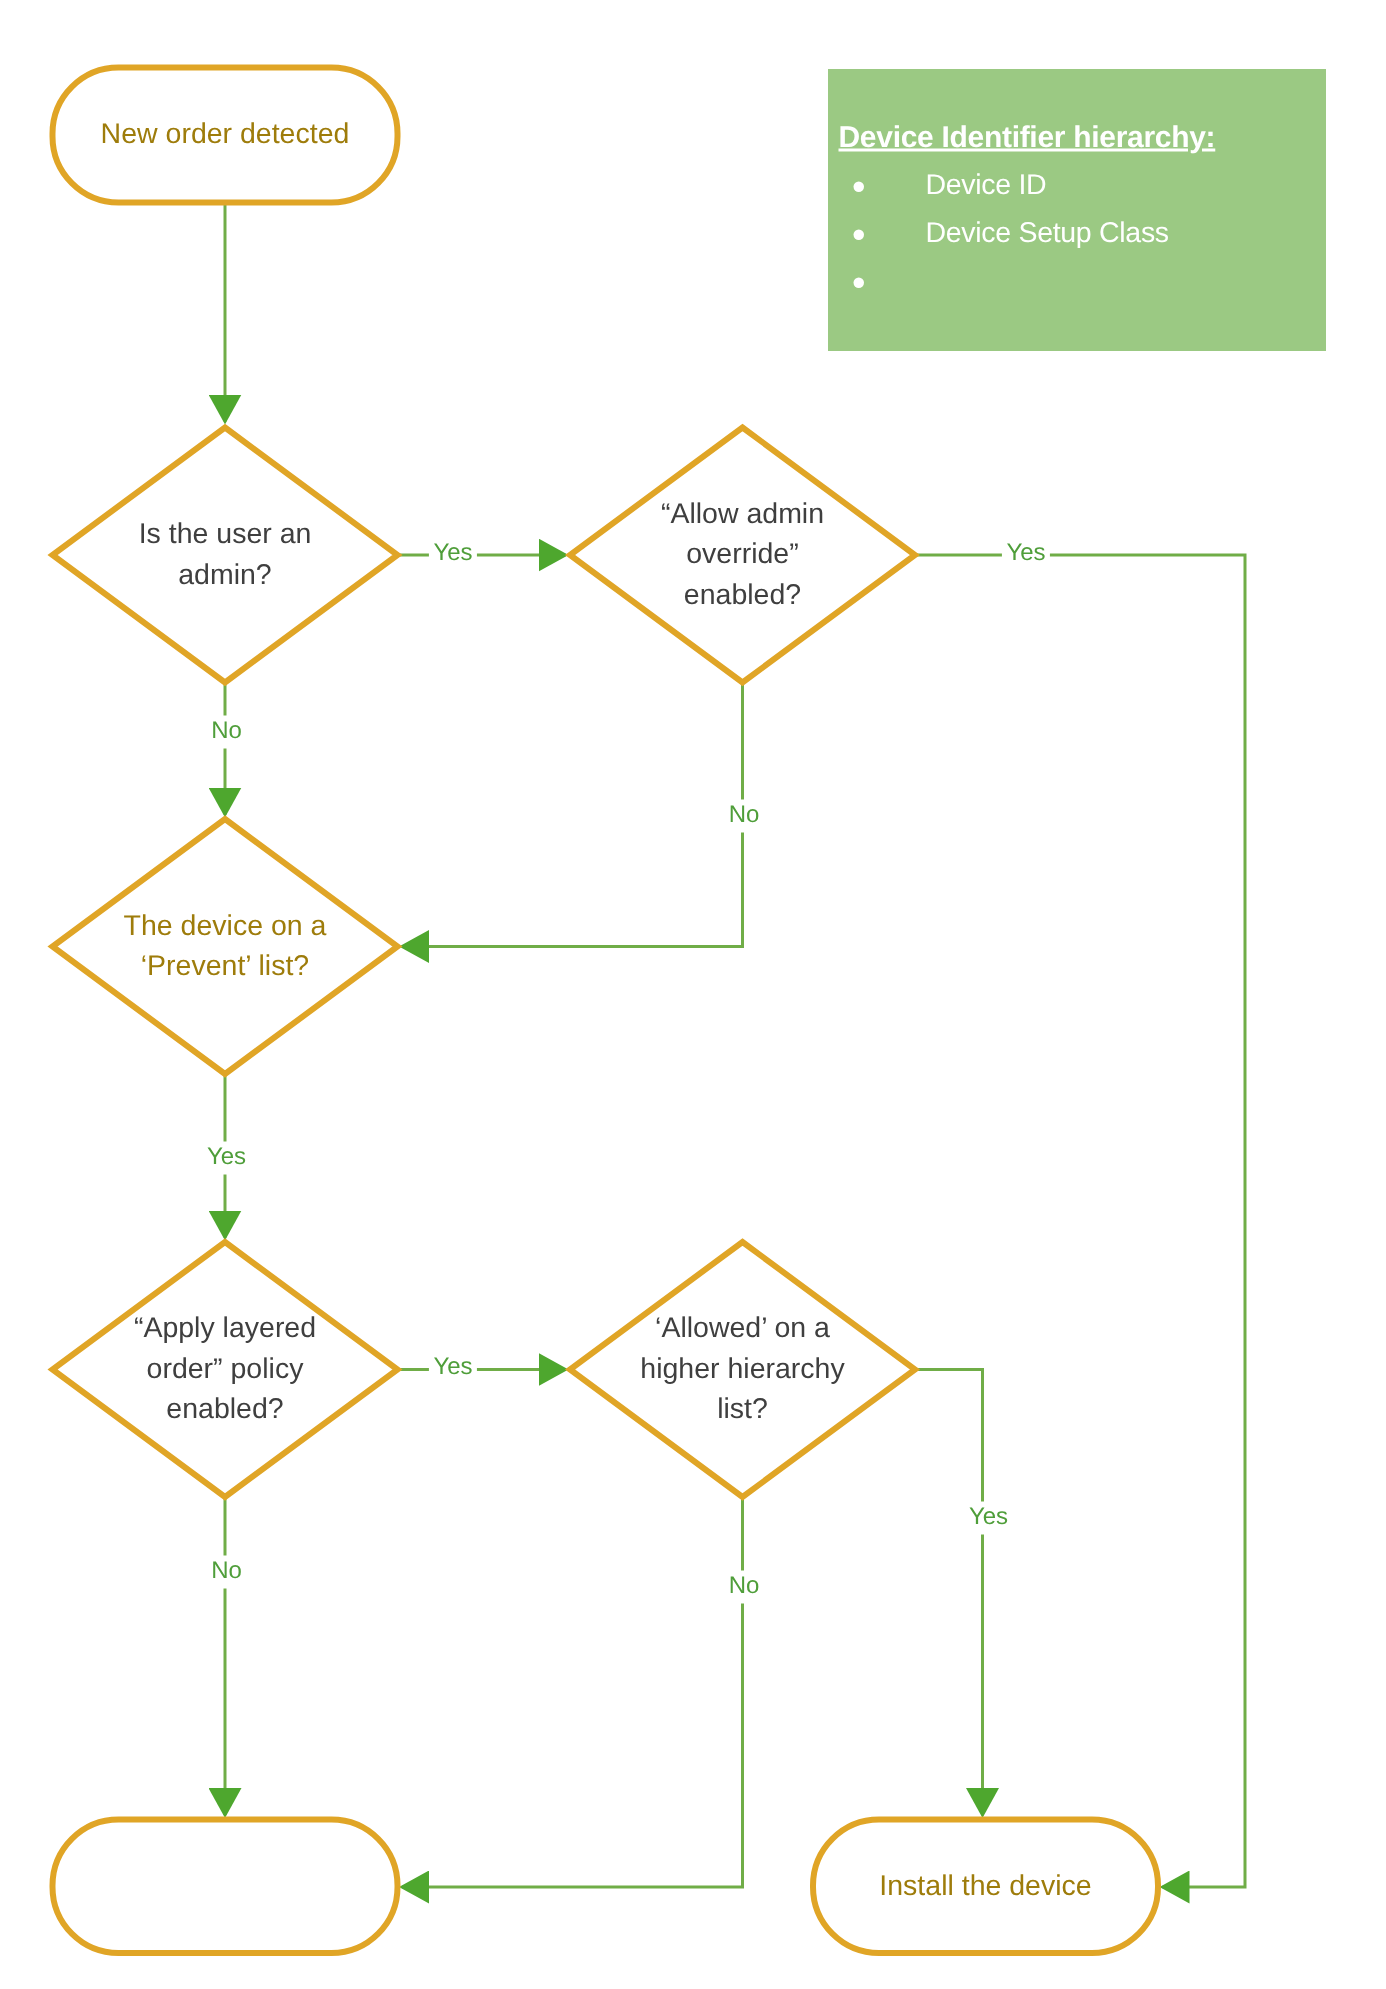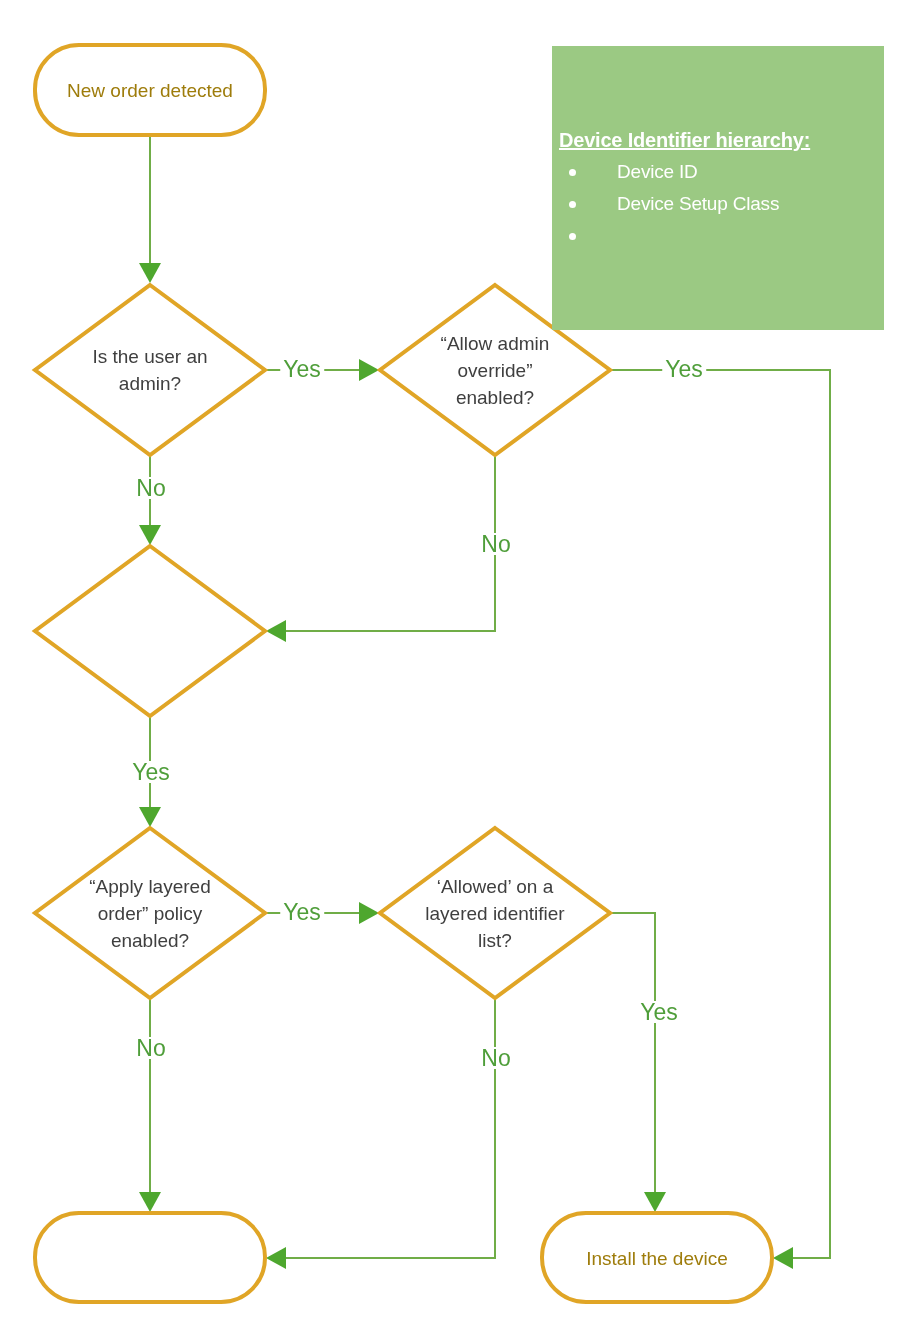--- a/index.html
+++ b/index.html
@@ -24,25 +24,25 @@
   .arrowhead-fill{fill:var(--arrowhead);}
   .node-label{
     position:absolute;transform:translate(-50%,-50%);
     text-align:center;white-space:pre-line;line-height:27px;font-size:19px;
   }
   .terminal-label{color:var(--terminal-text);}
   .decision-label{color:var(--decision-text);}
   .olive-label{color:var(--terminal-text);}
   .edge-label{
     position:absolute;transform:translate(-50%,-50%);
-    color:var(--label-green);font-size:23px;line-height:22px;
+    color:var(--label-green);font-size:16px;line-height:22px;
     background:var(--canvas-bg);padding:0 3px;white-space:nowrap;
   }
   .info-box{
-    position:absolute;left:552px;top:46px;width:332px;height:284px;
+    position:absolute;left:552px;top:46px;width:332px;height:188px;
     background:var(--info-box-bg);color:var(--info-box-text);
     display:flex;flex-direction:column;justify-content:center;
     box-sizing:border-box;padding-left:7px;letter-spacing:-0.2px;
   }
   .info-title{
     font-size:20px;font-weight:700;text-decoration:underline;
     line-height:32px;height:32px;
   }
   .info-item{
     display:flex;align-items:center;font-size:19px;line-height:32px;height:32px;
@@ -84,25 +84,27 @@
     <rect class="shape-stroke" x="35" y="1213" width="230" height="89" rx="44"></rect>
     <rect class="shape-stroke" x="542" y="1213" width="230" height="89" rx="44"></rect>
   </svg>
 
   <div class="node-label terminal-label" style="left:150px;top:90px;width:210px;">New order detected</div>
   <div class="node-label decision-label" style="left:150px;top:370px;width:170px;">Is the user an
 admin?</div>
   <div class="node-label decision-label" style="left:495px;top:370px;width:180px;">“Allow admin
 override”
 enabled?</div>
+  <div class="node-label olive-label" style="left:150px;top:631px;width:180px;">The device on a
+‘Prevent’ list?</div>
   <div class="node-label decision-label" style="left:150px;top:913px;width:180px;">“Apply layered
 order” policy
 enabled?</div>
   <div class="node-label decision-label" style="left:495px;top:913px;width:190px;">‘Allowed’ on a
-layered identifier
+higher hierarchy
 list?</div>
   <div class="node-label terminal-label" style="left:657px;top:1258px;width:210px;">Install the device</div>
 
   <div class="edge-label" style="left:302px;top:369px;">Yes</div>
   <div class="edge-label" style="left:151px;top:488px;">No</div>
   <div class="edge-label" style="left:684px;top:369px;">Yes</div>
   <div class="edge-label" style="left:496px;top:544px;">No</div>
   <div class="edge-label" style="left:151px;top:772px;">Yes</div>
   <div class="edge-label" style="left:302px;top:912px;">Yes</div>
   <div class="edge-label" style="left:151px;top:1048px;">No</div>

